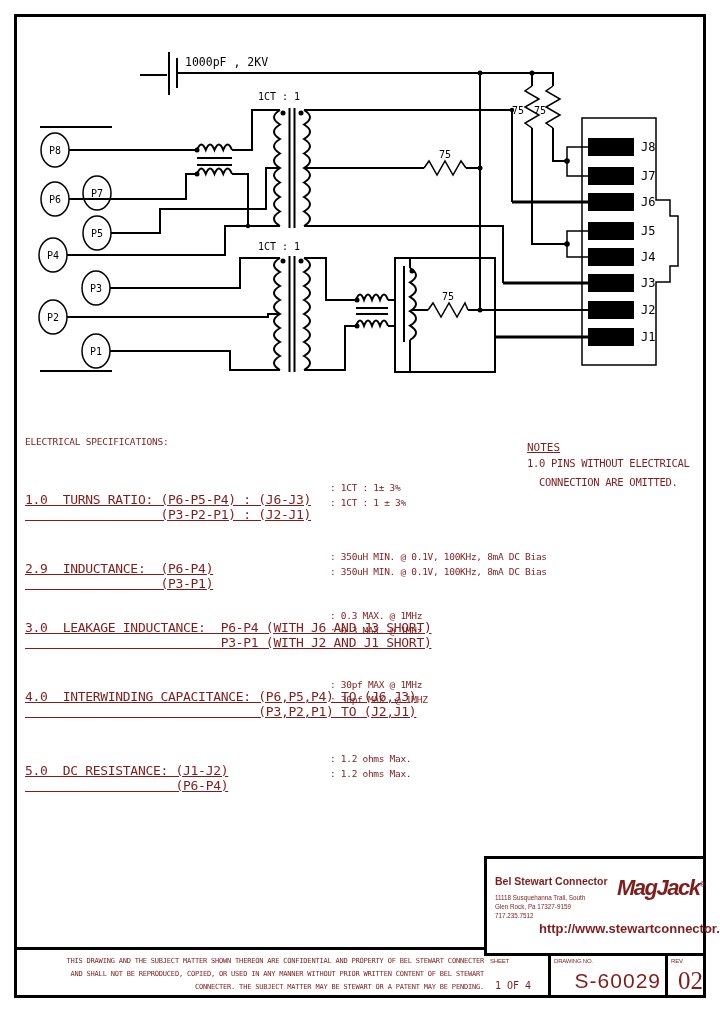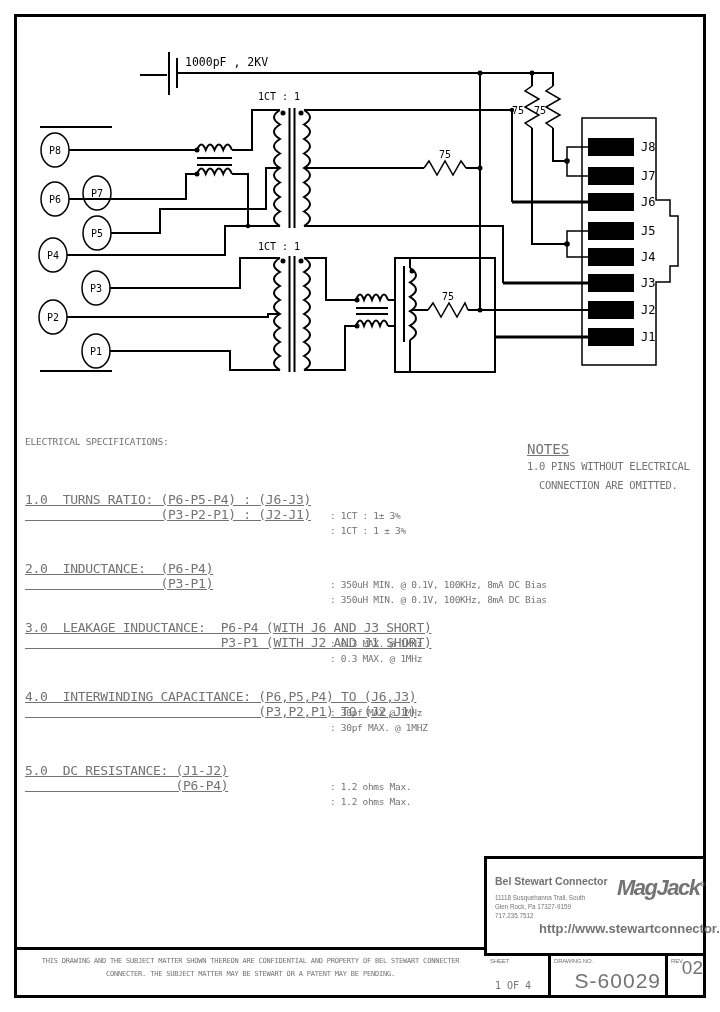--- a/index.html
+++ b/index.html
@@ -1,44 +1,44 @@
 <!DOCTYPE html>
 <html><head>
 <meta charset="utf-8">
 <style>
   html,body{margin:0;padding:0;background:#e8e8e8;}
   .page{position:relative;width:720px;height:1012px;background:#ffffff;overflow:hidden;
-        font-family:"DejaVu Sans Mono",monospace;color:#737373;}
+        font-family:"DejaVu Sans Mono",monospace;color:#7f1d1d;}
   .border-frame{position:absolute;left:14px;top:14px;width:692px;height:984px;
         border:3px solid #000;box-sizing:border-box;}
   svg{position:absolute;left:0;top:0;}
   svg .w{stroke:#000;fill:none;stroke-width:2;}
   svg .wt{stroke:#000;fill:none;stroke-width:3;}
   svg .thin{stroke:#000;fill:none;stroke-width:1.5;}
   svg .dot{fill:#000;stroke:none;}
   svg .pad{fill:#000;stroke:none;}
   svg text{fill:#000;}
   .lbl-pin{font:10px "DejaVu Sans Mono",monospace;text-anchor:middle;}
   .lbl-jack{font:12px "DejaVu Sans Mono",monospace;}
   .lbl-ratio{font:10px "DejaVu Sans Mono",monospace;}
   .lbl-res{font:10px "DejaVu Sans Mono",monospace;}
   .lbl-cap{font:11.5px "DejaVu Sans Mono",monospace;}
   .spec-title{position:absolute;left:25px;top:436px;font-size:9.5px;letter-spacing:-.2px;
         white-space:pre;}
   .spec-row{position:absolute;left:0;width:720px;}
   .spec-label{position:absolute;left:25px;top:12px;font-size:13px;line-height:15px;
         letter-spacing:-.3px;white-space:pre;text-decoration:underline;}
   .spec-value{position:absolute;left:330px;top:0;font-size:9.5px;line-height:15px;
-        letter-spacing:-.3px;white-space:pre;margin-top:28px;}
+        letter-spacing:-.3px;white-space:pre;}
   .notes{position:absolute;left:527px;top:441px;}
-  .notes-title{font-size:14px;text-decoration:underline;white-space:pre;}
+  .notes-title{font-size:11px;text-decoration:underline;white-space:pre;}
   .notes-body{font-size:10.5px;line-height:19px;letter-spacing:-.3px;white-space:pre;}
   .disclaimer{position:absolute;left:17px;top:947px;width:467px;height:48px;
         border-top:3px solid #000;box-sizing:border-box;padding-top:5px;}
-  .disc-line{font-size:7px;letter-spacing:-.2px;line-height:13px;text-align:center;white-space:nowrap;}
+  .disc-line{font-size:7px;letter-spacing:-.2px;line-height:13px;text-align:right;white-space:nowrap;}
   .title-block{position:absolute;left:484px;top:856px;width:222px;height:100px;
         border-left:3px solid #000;border-top:3px solid #000;box-sizing:border-box;}
   .tb-top{position:relative;height:94px;}
   .tb-company{position:absolute;left:8px;top:16px;font-family:"Liberation Sans",sans-serif;
         font-weight:bold;font-size:10.5px;}
   .tb-addr{position:absolute;left:8px;top:34px;font-family:"Liberation Sans",sans-serif;
         font-size:6.3px;line-height:9px;}
   .tb-brand{position:absolute;left:118px;top:16px;font-family:"Liberation Sans",sans-serif;
         font-weight:900;font-style:italic;font-size:22px;letter-spacing:-1.5px;margin-left:12px;}
   .tb-brand sup{font-size:8px;letter-spacing:0;}
@@ -47,22 +47,22 @@
   .tb-bottom{display:flex;height:42px;border-top:3px solid #000;box-sizing:border-box;}
   .tb-cell{position:relative;box-sizing:border-box;padding-left:35px;}
   .tb-cell-sheet{width:61px;}
   .tb-cell-drawing{flex:1;border-left:3px solid #000;border-right:3px solid #000;}
   .tb-cell-rev{width:38px;}
   .tb-small{position:absolute;left:3px;top:2px;font-size:6px;letter-spacing:-.2px;
         font-family:"Liberation Sans",sans-serif;}
   .tb-sheet-val{position:absolute;left:8px;bottom:4px;font-size:10px;}
   .tb-drawing-val{position:absolute;right:4px;bottom:2px;font-size:21px;
         font-family:"Liberation Sans",sans-serif;letter-spacing:1px;text-align:center;}
-  .tb-rev-val{position:absolute;right:3px;bottom:16px;font-size:19px;
-        font-family:Liberation Sans, sans-serif;}
+  .tb-rev-val{position:absolute;right:3px;bottom:0;font-size:25px;
+        font-family:Liberation Serif, serif;}
 </style>
 </head>
 <body>
 
 <div class="page">
   <div class="border-frame"></div>
 
   <svg width="720" height="430" viewBox="0 0 720 430">
 
     <g>
@@ -228,21 +228,21 @@
 
   <div class="spec-title">ELECTRICAL SPECIFICATIONS:</div>
 
   <div class="spec-row" style="top:480px">
     <div class="spec-label">1.0  TURNS RATIO: (P6-P5-P4) : (J6-J3)
                   (P3-P2-P1) : (J2-J1)</div>
     <div class="spec-value">: 1CT : 1± 3%
 : 1CT : 1 ± 3%</div>
   </div>
   <div class="spec-row" style="top:549px">
-    <div class="spec-label">2.0  INDUCTANCE:  (P6-P4)
+    <div class="spec-label">2.9  INDUCTANCE:  (P6-P4)
                   (P3-P1)</div>
     <div class="spec-value">: 350uH MIN. @ 0.1V, 100KHz, 8mA DC Bias
 : 350uH MIN. @ 0.1V, 100KHz, 8mA DC Bias</div>
   </div>
   <div class="spec-row" style="top:608px">
     <div class="spec-label">3.0  LEAKAGE INDUCTANCE:  P6-P4 (WITH J6 AND J3 SHORT)
                           P3-P1 (WITH J2 AND J1 SHORT)</div>
     <div class="spec-value">: 0.3 MAX. @ 1MHz
 : 0.3 MAX. @ 1MHz</div>
   </div>
@@ -260,20 +260,21 @@
   </div>
 
   <div class="notes">
     <div class="notes-title">NOTES</div>
     <div class="notes-body">1.0 PINS WITHOUT ELECTRICAL
   CONNECTION ARE OMITTED.</div>
   </div>
 
   <div class="disclaimer">
     <div class="disc-line">THIS DRAWING AND THE SUBJECT MATTER SHOWN THEREON ARE CONFIDENTIAL AND PROPERTY OF BEL STEWART CONNECTER</div>
+    <div class="disc-line">AND SHALL NOT BE REPRODUCED, COPIED, OR USED IN ANY MANNER WITHOUT PRIOR WRITTEN CONTENT OF BEL STEWART</div>
     <div class="disc-line">CONNECTER.  THE SUBJECT MATTER MAY BE STEWART OR A PATENT MAY BE PENDING.</div>
   </div>
 
   <div class="title-block">
     <div class="tb-top">
       <div class="tb-company">Bel Stewart Connector</div>
       <div class="tb-addr">
         <div>11118 Susquehanna Trail, South</div>
         <div>Glen Rock, Pa  17327-9159</div>
         <div>717.235.7512</div>

